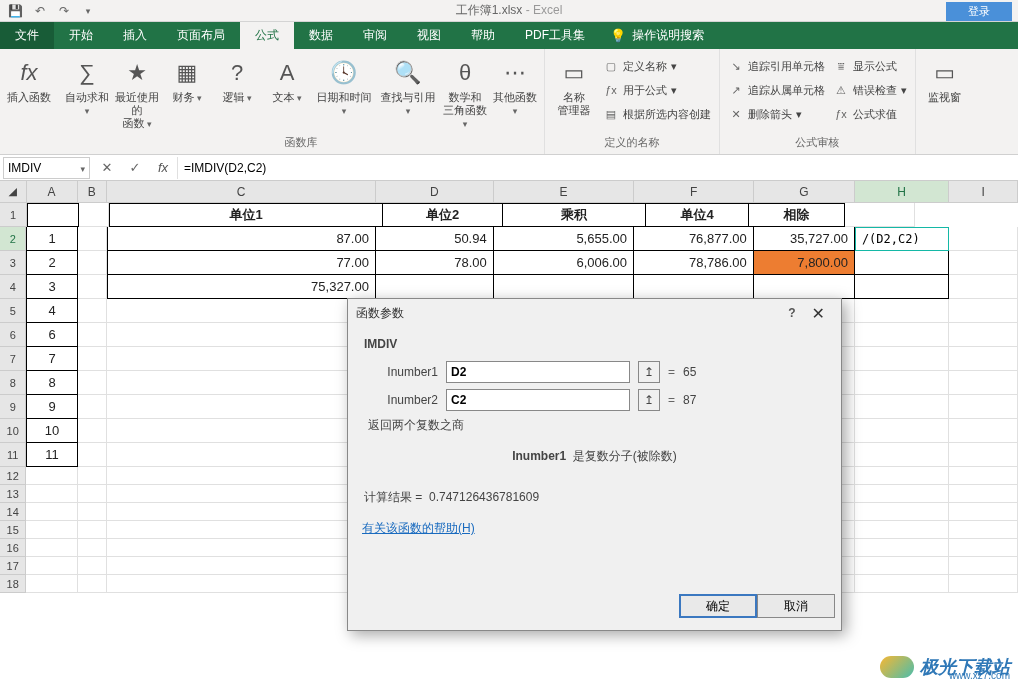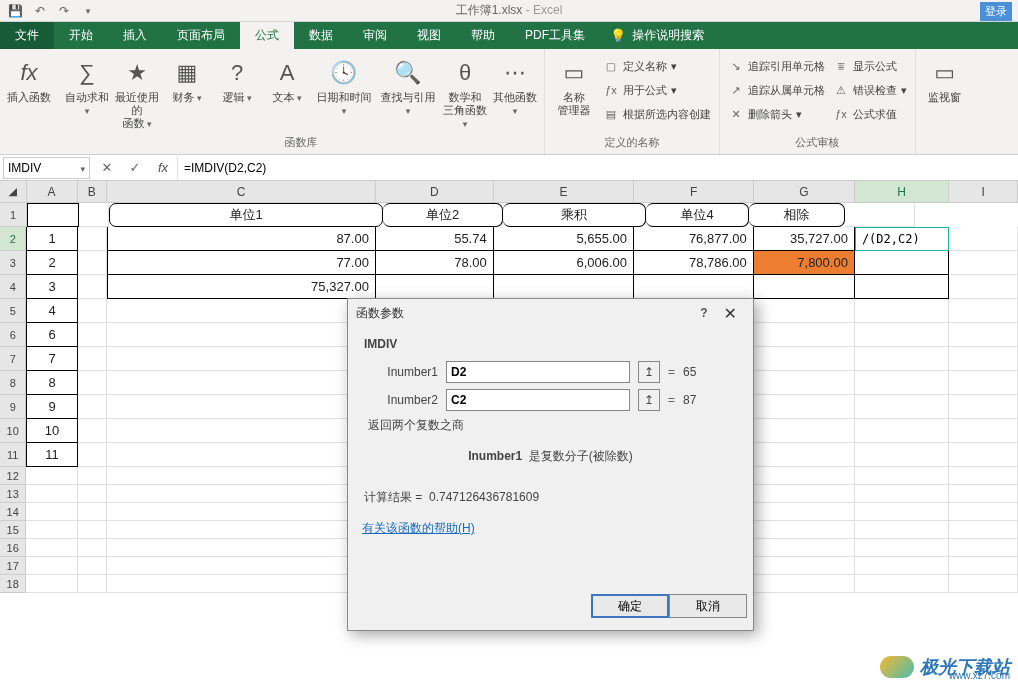--- a/index.html
+++ b/index.html
@@ -4,21 +4,21 @@
 <style>
 * { margin: 0; padding: 0; box-sizing: border-box; font-family: "Microsoft YaHei", "SimSun", Arial, sans-serif; }
 body { background: #fff; overflow: hidden; width: 1018px; height: 689px; position: relative; }
 
 
 .titlebar { background: #f3f2f1; height: 22px; display: flex; align-items: center; position: relative; border-bottom: 1px solid #d4d4d4; }
 .titlebar .qat { display: flex; gap: 4px; padding-left: 6px; }
 .titlebar .qat-btn { width: 20px; height: 18px; display: flex; align-items: center; justify-content: center; color: #666; font-size: 12px; }
 .titlebar .title { position: absolute; left: 50%; transform: translateX(-50%); font-size: 12px; color: #999; }
 .titlebar .title .docname { color: #666; }
-.titlebar .login { position: absolute; right: 6px; top: 2px; background: #4a90d9; color: #fff; font-size: 11px; padding: 2px 5px; }
+.titlebar .login { position: absolute; right: 6px; top: 2px; background: #4a90d9; color: #fff; font-size: 11px; padding: 2px 22px; }
 
 
 .tabs { background: #217346; height: 27px; display: flex; align-items: stretch; }
 .tab { color: #fff; font-size: 12px; padding: 0 15px; display: flex; align-items: center; position: relative; }
 .tab.file { background: #185c37; }
 .tab.active { background: #f3f2f1; color: #217346; }
 .tell-me { display: flex; align-items: center; color: #fff; font-size: 12px; padding: 0 10px; gap: 6px; }
 .tell-me .bulb { font-size: 13px; }
 
 
@@ -49,32 +49,32 @@
 .rowhdr { width: 27px; background: #e6e6e6; border-right: 1px solid #ccc; border-bottom: 1px solid #ccc; display: flex; align-items: center; justify-content: center; font-size: 11px; color: #444; }
 .colhdr { background: #e6e6e6; border-right: 1px solid #ccc; border-bottom: 1px solid #ccc; display: flex; align-items: center; justify-content: center; font-size: 12px; color: #444; }
 .colhdr.active { background: #d2e6d2; color: #217346; }
 .rowhdr.active { background: #d2e6d2; color: #217346;}
 .row { display: flex; }
 .cell { border-right: 1px solid #e0e0e0; border-bottom: 1px solid #e0e0e0; height: 24px; background: #fff; display: flex; align-items: center;  font-size: 13px; color: #222; padding: 0 6px; }
 .cell.br { border-right: 1px solid #000; }
 .cell.bb { border-bottom: 1px solid #000; }
 .cell.bl { border-left: 1px solid #000; }
 .cell.bt { border-top: 1px solid #000; }
-.cell.bold { font-weight: 400; justify-content: center; border-radius: 7px; }
+.cell.bold { font-weight: 700; justify-content: center; }
 .cell.num { justify-content: flex-end; font-family: Tahoma, Arial;}
 .cell.center { justify-content: center;}
 .cell.orange { background: #ed7d31; }
 .cell.inplace { font-family: monospace; font-size: 12px; border: 1px solid #14b8a6; background: #fff; color:#000; }
 
 
 .cA { width: 52px; } .cB { width: 30px; } .cC { width: 274px; } .cD { width: 120px; }
 .cE { width: 143px; } .cF { width: 122px; } .cG { width: 103px; } .cH { width: 96px; } .cI { width: 70px; }
 
 
-.dialog { position: absolute; left: 347px; top: 298px; width: 407px; height: 333px; background: #f0f0f0; border: 1px solid #888; box-shadow: 4px 4px 14px rgba(0,0,0,.35); }
+.dialog { position: absolute; left: 347px; top: 298px; width: 495px; height: 333px; background: #f0f0f0; border: 1px solid #888; box-shadow: 4px 4px 14px rgba(0,0,0,.35); }
 .dlg-title { height: 28px; display: flex; align-items: center; padding: 0 8px; font-size: 12px; color: #333; }
 .dlg-title .help { margin-left: auto; font-size: 12px; color: #555; padding: 0 8px; font-weight:700;}
 .dlg-title .close { font-size: 16px; color: #333; padding: 0 8px; }
 .dlg-body { padding: 6px 14px; font-size: 12px; color: #444; }
 .fn-name { font-weight: 700; margin: 4px 0 10px 2px;}
 .arg-row { display: flex; align-items: center; margin: 6px 0; gap: 8px;}
 .arg-row .lbl { width: 76px; text-align: right; }
 .arg-row input { width: 184px; height: 22px; border: 1px solid #888; font-size: 12px; padding: 0 4px; font-weight: 700;}
 .arg-row .ref { width: 22px; height: 22px; border: 1px solid #888; display:flex; align-items:center; justify-content:center;}
 .arg-row .eq { color: #666; }
@@ -273,21 +273,21 @@
     <div class="cell cG bold bt br bb">单位4</div>
     <div class="cell cH bold bt br bb">相除</div>
     <div class="cell cI"></div>
   </div>
 
   <div class="row">
     <div class="rowhdr active">2</div>
     <div class="cell cA center bl br bb">1</div>
     <div class="cell cB"></div>
     <div class="cell cC num bl br bb">87.00</div>
-    <div class="cell cD num br bb">55.74</div>
+    <div class="cell cD num br bb">50.94</div>
     <div class="cell cE num br bb">5,655.00</div>
     <div class="cell cF num br bb">76,877.00</div>
     <div class="cell cG num br bb">35,727.00</div>
     <div class="cell cH inplace br bb">/(D2,C2)</div>
     <div class="cell cI"></div>
   </div>
 
   <div class="row">
     <div class="rowhdr">3</div>
     <div class="cell cA center bl br bb">2</div>

